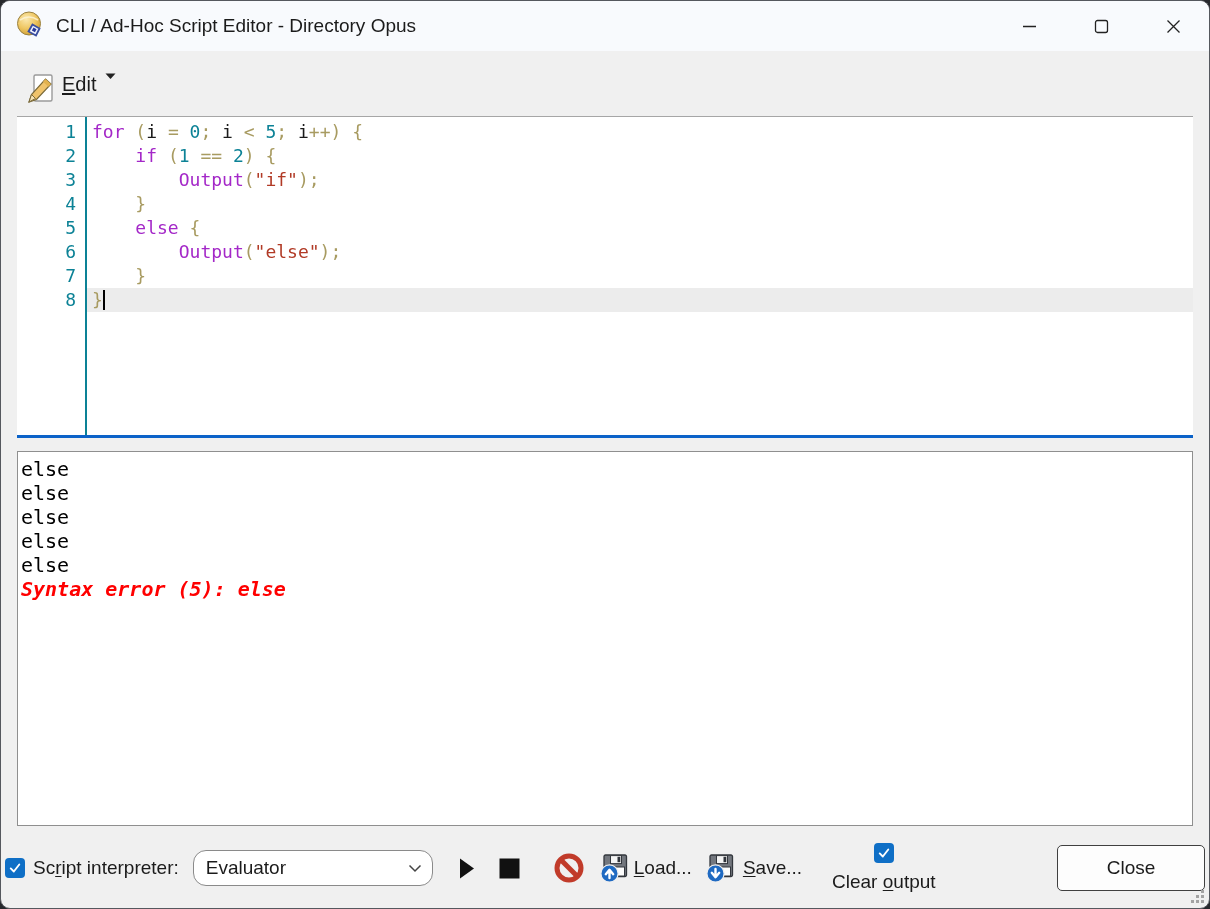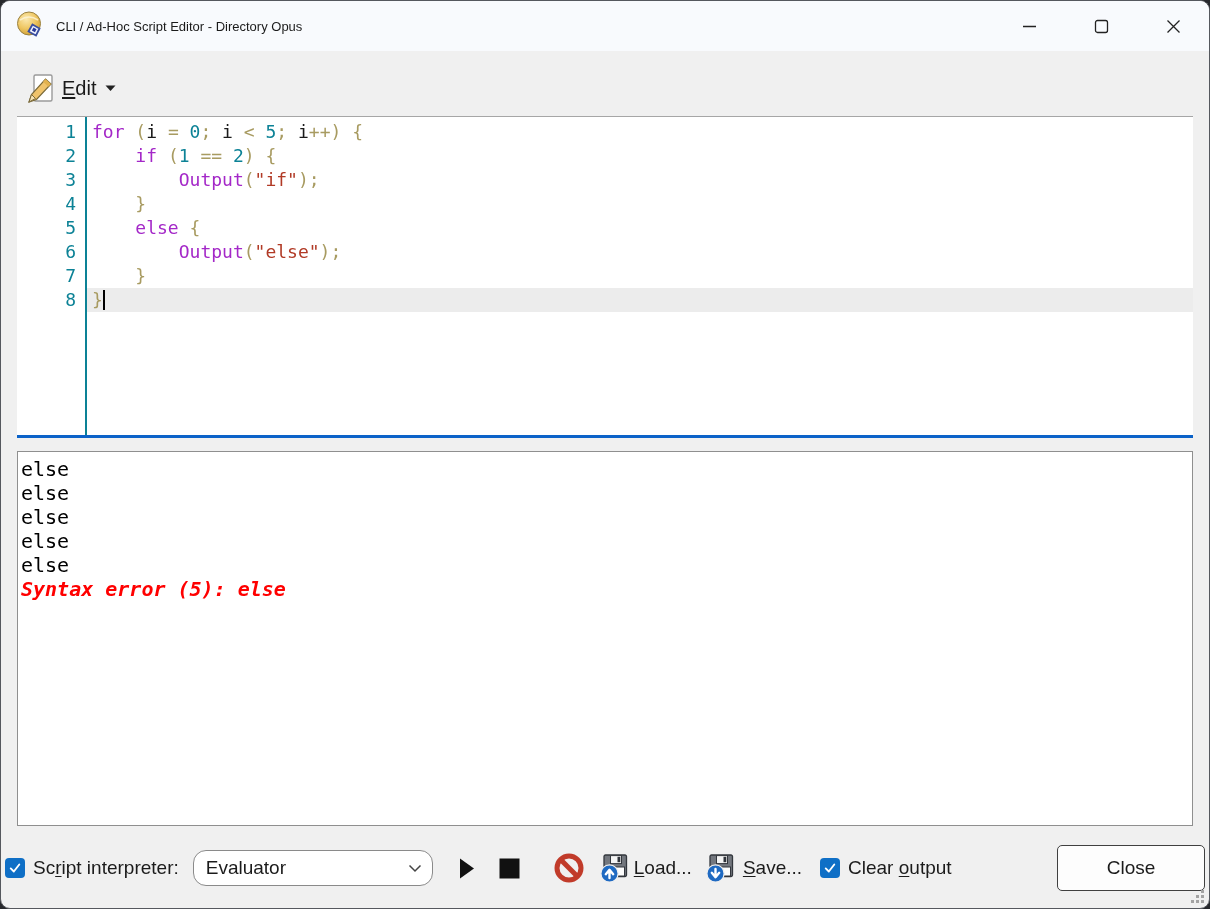--- a/index.html
+++ b/index.html
@@ -10,27 +10,27 @@
   }
   .window{
     width:1210px;height:909px;box-sizing:border-box;
     background:#f0f0f0;border:1px solid #55585e;border-radius:10px;
     overflow:hidden;position:relative;
   }
 
   
   .titlebar{height:50px;background:#f8fafd;display:flex;align-items:center;padding-left:14px;}
   .app-icon{width:30px;height:30px;flex:none;}
-  .title-text{font-size:13px;color:#1b1b1b;margin-left:11px;white-space:nowrap;}
+  .title-text{font-size:19px;color:#1b1b1b;margin-left:11px;white-space:nowrap;}
   .win-controls{margin-left:auto;display:flex;height:100%;}
   .win-btn{width:72px;height:100%;display:flex;align-items:center;justify-content:center;}
 
   
   .menubar{height:65px;display:flex;align-items:center;box-sizing:border-box;padding:10px 0 0 16px;}
-  .edit-btn{display:flex;align-items:center;gap:7px;padding:4px 8px;border-radius:4px;}
+  .edit-btn{display:flex;align-items:flex-start;gap:7px;padding:4px 8px;border-radius:4px;}
   .edit-label{font-size:20px;color:#1b1b1b;}
   .menu-caret{margin-left:2px;}
 
   
   .editor{
     margin:0 16px;height:322px;box-sizing:border-box;background:#fff;
     border-top:1px solid #a6a6a6;border-bottom:3px solid var(--editor_focus_line);
     display:flex;font-family:"DejaVu Sans Mono","Liberation Mono",monospace;font-size:18px;
     overflow:hidden;
   }
@@ -65,21 +65,21 @@
     border:1px solid #8a8a8a;border-radius:13px;display:flex;align-items:center;
     padding:0 10px 0 12px;flex:none;
   }
   .combo-value{flex:1;}
   .tool-icon{display:flex;align-items:center;justify-content:center;flex:none;}
   .play-btn{margin-left:26px;}
   .stop-btn{margin-left:24px;}
   .abort-btn{margin-left:34px;}
   .load-btn{margin-left:16px;gap:5px;}
   .save-btn{margin-left:14px;}
-  .clear-group{margin-left:18px;}
+  .clear-group{margin-left:30px;flex-direction:column;}
   .close-btn{
     margin-left:auto;width:148px;height:46px;box-sizing:border-box;background:#fdfdfd;
     border:1px solid #404040;border-radius:5px;display:flex;align-items:center;justify-content:center;
     font-size:19px;color:#1b1b1b;flex:none;
   }
   .resize-grip{position:absolute;right:4px;bottom:4px;}
 </style>
 </head>
 <body>
 

